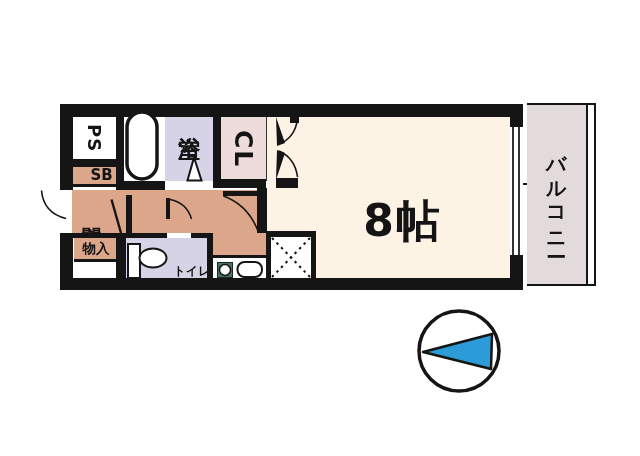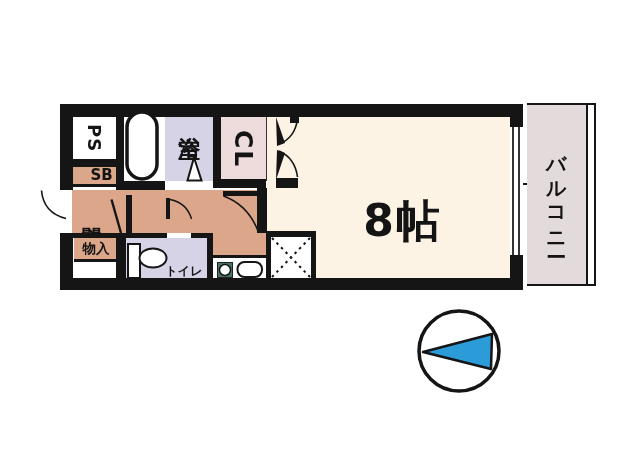--- a/index.html
+++ b/index.html
@@ -44,21 +44,21 @@
   </div>
 
   <div class="abs" style="left:266px;top:117px;width:10px;height:64px;background:#ffffff;border-left:1.5px solid #333;border-right:1.5px solid #333;"></div>
 
   <div class="abs" style="left:267px;top:117px;width:244px;height:162px;background:#fcf3e4;"></div>
   <div class="abs room" style="left:300px;top:195px;width:205px;height:52px;">
     <span class="lbl" style="font-size:44px;letter-spacing:2px;">8帖</span>
   </div>
 
   <div class="abs" style="left:124px;top:238px;width:83px;height:44px;background:#d5d3e5;"></div>
-  <div class="abs room" style="left:158px;top:263px;width:52px;height:16px;">
+  <div class="abs room" style="left:166px;top:263px;width:52px;height:16px;">
     <span class="lbl" style="font-size:12px;">トイレ</span>
   </div>
 
   <div class="abs" style="left:213px;top:258px;width:53px;height:25px;background:#ffffff;"></div>
   <div class="abs" style="left:217px;top:262px;width:16px;height:16px;background:#47755f;border:1px solid #222;"></div>
 
   <div class="abs room" style="left:74px;top:238px;width:44px;height:21px;background:#dba68a;">
     <span class="lbl" style="font-size:13.5px;">物入</span>
   </div>
   <div class="abs" style="left:74px;top:262px;width:44px;height:16px;background:#ffffff;"></div>

